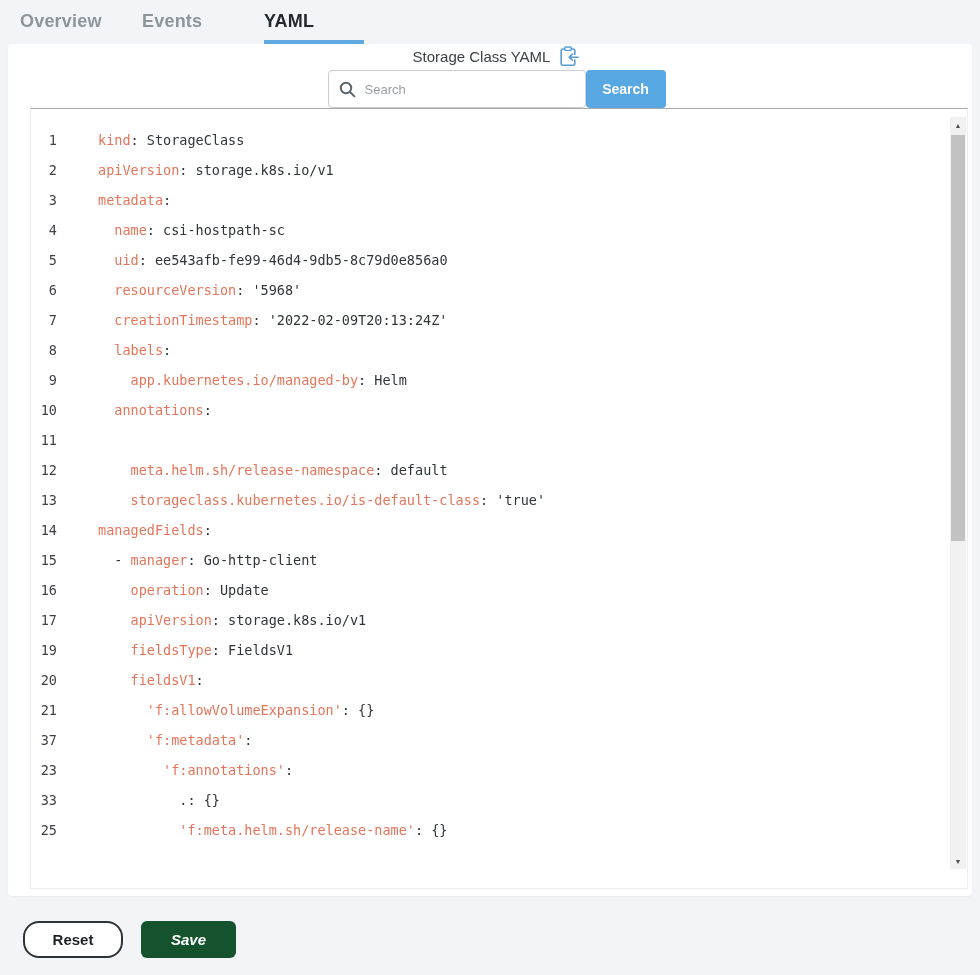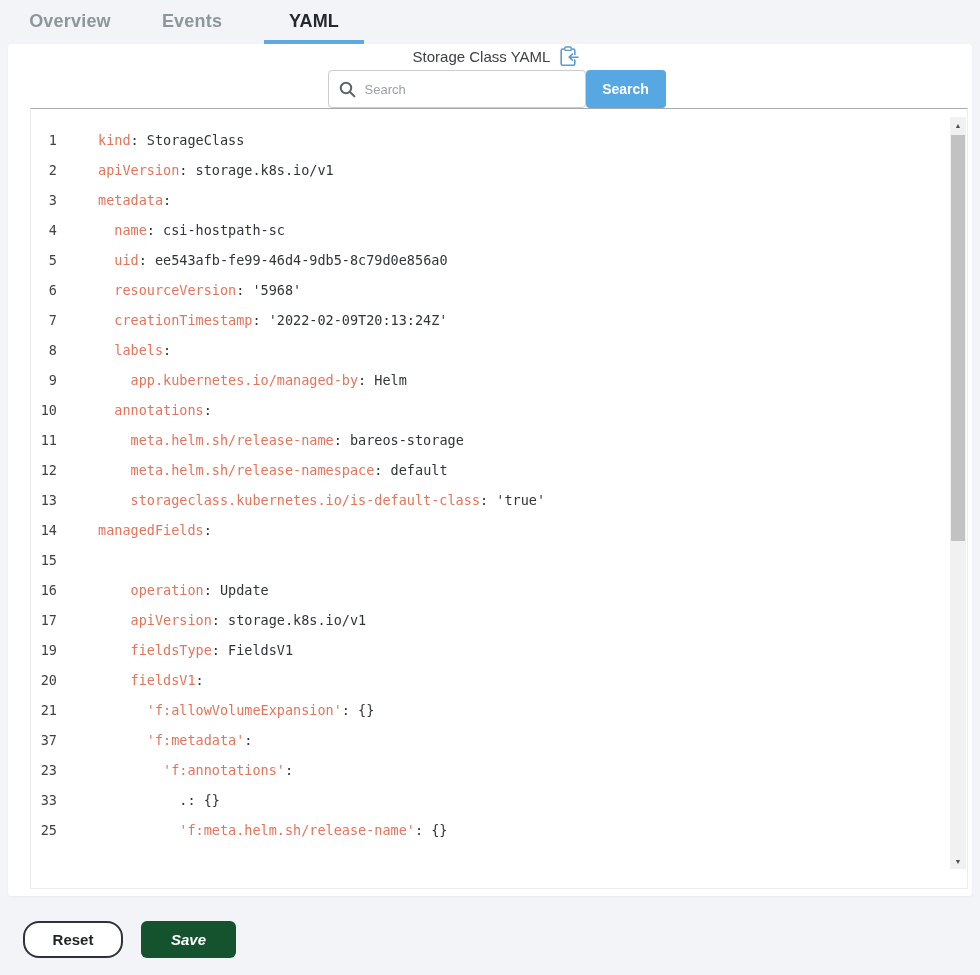--- a/index.html
+++ b/index.html
@@ -11,21 +11,21 @@
   }
   
   .tabbar {
     display: flex;
     padding: 11px 0 0 20px;
     gap: 22px;
     background: #f3f4f8;
   }
   .tab {
     min-width: 100px;
-    text-align: center;
+    text-align: left;
     font-size: 18px;
     font-weight: 700;
     letter-spacing: .2px;
     color: #8d969b;
     padding-bottom: 8px;
     border-bottom: 4px solid transparent;
     cursor: pointer;
   }
   .tab.active {
     color: #23292d;
@@ -239,36 +239,36 @@
         <div class="cl">
           <span class="ln">9</span>
           <span class="lc"><span class="seg-plain">    </span><span class="seg-key">app.kubernetes.io/managed-by</span><span class="seg-plain">: Helm</span></span>
         </div>
         <div class="cl">
           <span class="ln">10</span>
           <span class="lc"><span class="seg-plain">  </span><span class="seg-key">annotations</span><span class="seg-plain">:</span></span>
         </div>
         <div class="cl">
           <span class="ln">11</span>
-          <span class="lc"><span class="seg-plain">    </span><span class="seg-key">meta.helm.sh/release-name</span><span class="seg-plain">: bareos-storage</span></span>
         </div>
         <div class="cl">
           <span class="ln">12</span>
           <span class="lc"><span class="seg-plain">    </span><span class="seg-key">meta.helm.sh/release-namespace</span><span class="seg-plain">: default</span></span>
         </div>
         <div class="cl">
           <span class="ln">13</span>
           <span class="lc"><span class="seg-plain">    </span><span class="seg-key">storageclass.kubernetes.io/is-default-class</span><span class="seg-plain">: 'true'</span></span>
         </div>
         <div class="cl">
           <span class="ln">14</span>
           <span class="lc"><span class="seg-key">managedFields</span><span class="seg-plain">:</span></span>
         </div>
         <div class="cl">
           <span class="ln">15</span>
+          <span class="lc"><span class="seg-plain">  - </span><span class="seg-key">manager</span><span class="seg-plain">: Go-http-client</span></span>
         </div>
         <div class="cl">
           <span class="ln">16</span>
           <span class="lc"><span class="seg-plain">    </span><span class="seg-key">operation</span><span class="seg-plain">: Update</span></span>
         </div>
         <div class="cl">
           <span class="ln">17</span>
           <span class="lc"><span class="seg-plain">    </span><span class="seg-key">apiVersion</span><span class="seg-plain">: storage.k8s.io/v1</span></span>
         </div>
         <div class="cl">

